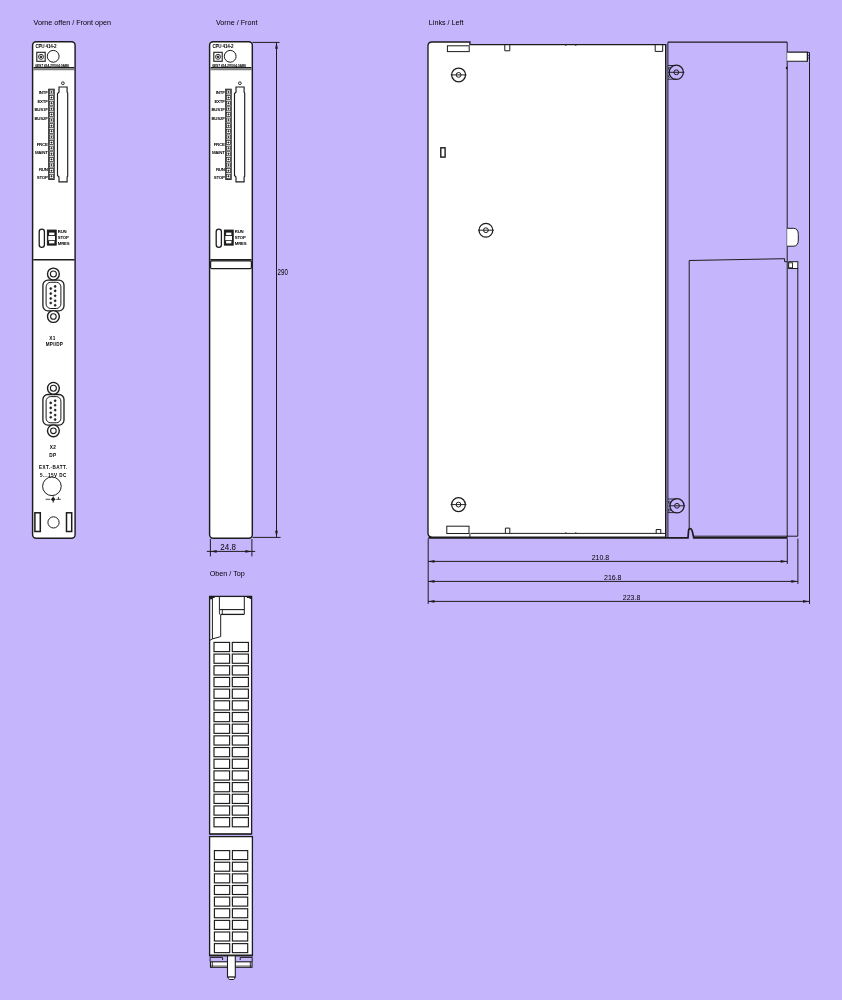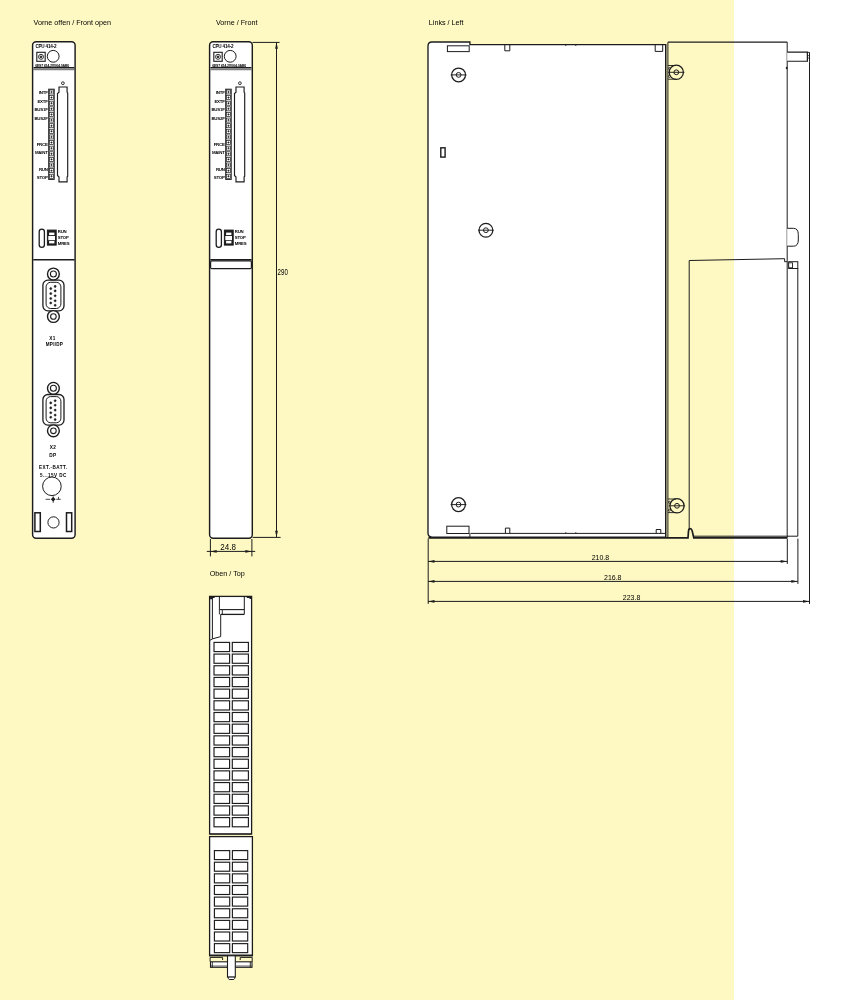--- a/index.html
+++ b/index.html
@@ -1,17 +1,17 @@
 <!DOCTYPE html>
 <html><head>
 <meta charset="utf-8">
 <title>CPU 414-2 dimensions</title>
 <style>
 html,body{margin:0;padding:0;background:#ffffff;}
-#page{width:734px;height:1000px;position:relative;background:#fef9c3;}
+#page{width:842px;height:1000px;position:relative;background:#c4b5fd;}
 svg{display:block;font-family:"Liberation Sans", sans-serif;}
 text{font-family:"Liberation Sans", sans-serif;}
 </style>
 </head>
 <body>
 <div id="page">
 <svg width="842" height="1000" viewBox="0 0 842 1000">
 
 <text x="33.5" y="24.8" font-size="7.2" font-weight="normal" text-anchor="start" fill="#000">Vorne offen / Front open</text>
 

